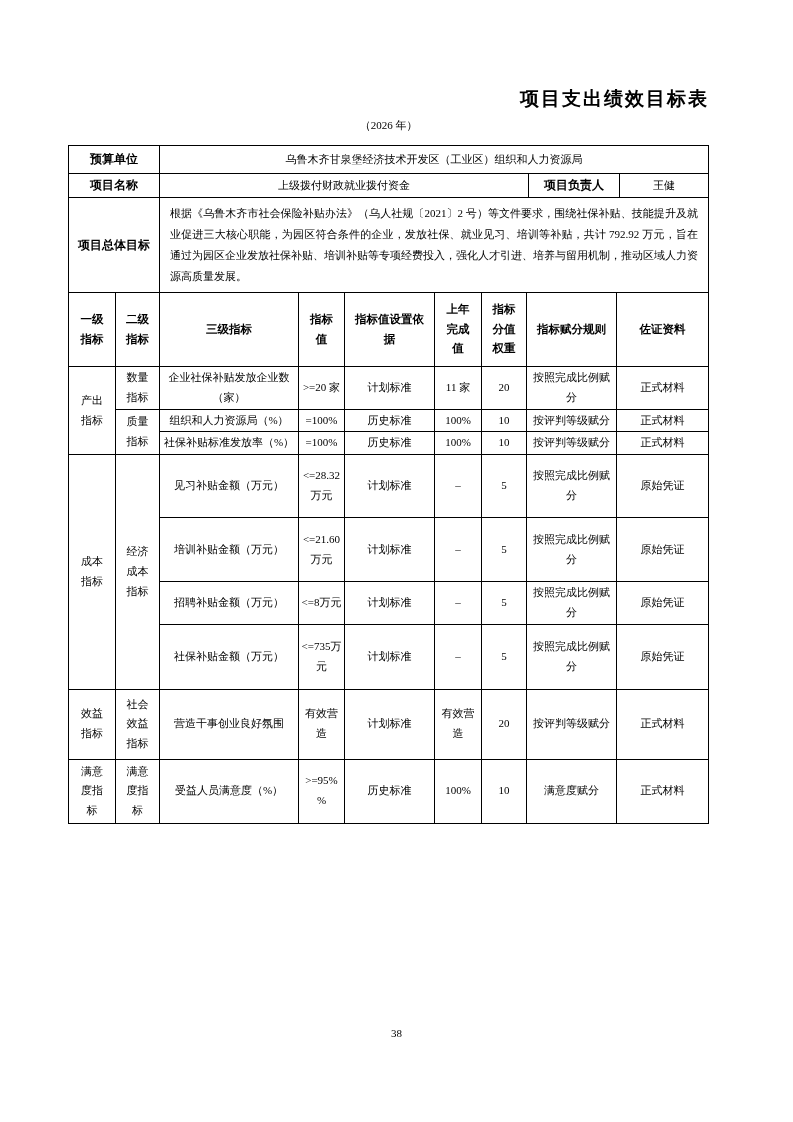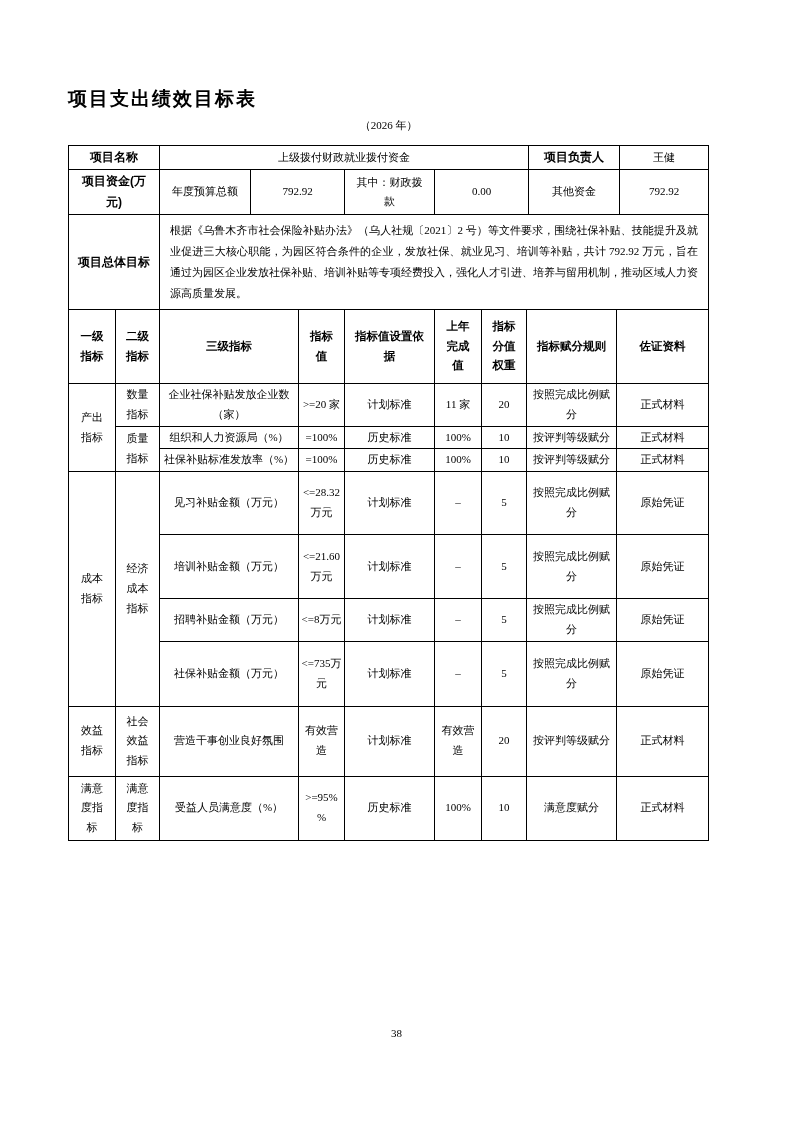--- a/index.html
+++ b/index.html
@@ -15,21 +15,21 @@
     overflow: hidden;
   }
   .content {
     position: absolute;
     left: 68px;
     top: 86px;
     width: 641px;
   }
   .doc-title {
     margin: 0;
-    text-align: left;
+    text-align: right;
     font-family: "Liberation Sans", sans-serif;
     font-weight: bold;
     font-size: 19px;
     letter-spacing: 2px;
   }
   .doc-subtitle {
     text-align: center;
     font-size: 11px;
     margin-top: 6px;
   }
@@ -90,34 +90,29 @@
       <colgroup>
         <col style="width:91px">
           <col style="width:91px">
           <col style="width:94px">
           <col style="width:90px">
         <col style="width:94px">
           <col style="width:91px">
           <col style="width:89px">
       </colgroup>
       <tbody>
+          <tr style="height:28px">
+        <th>预算单位</th>
+        <td colspan="6">乌鲁木齐甘泉堡经济技术开发区（工业区）组织和人力资源局</td>
+      </tr>
       <tr style="height:23px">
         <th>项目名称</th>
         <td colspan="4">上级拨付财政就业拨付资金</td>
         <th>项目负责人</th>
         <td>王健</td>
-      </tr>
-      <tr style="height:43px">
-        <th>项目资金(万元)</th>
-        <td>年度预算总额</td>
-        <td>792.92</td>
-        <td>其中：财政拨款</td>
-        <td>0.00</td>
-        <td>其他资金</td>
-        <td>792.92</td>
       </tr>
       <tr style="height:85px">
         <th>项目总体目标</th>
         <td colspan="6" class="goal-cell">根据《乌鲁木齐市社会保险补贴办法》（乌人社规〔2021〕2 号）等文件要求，围绕社保补贴、技能提升及就业促进三大核心职能，为园区符合条件的企业，发放社保、就业见习、培训等补贴，共计 792.92 万元，旨在通过为园区企业发放社保补贴、培训补贴等专项经费投入，强化人才引进、培养与留用机制，推动区域人力资源高质量发展。</td>
       </tr>
     </tbody>
       </table>
 
     <table class="indicator-table">
       <colgroup>

